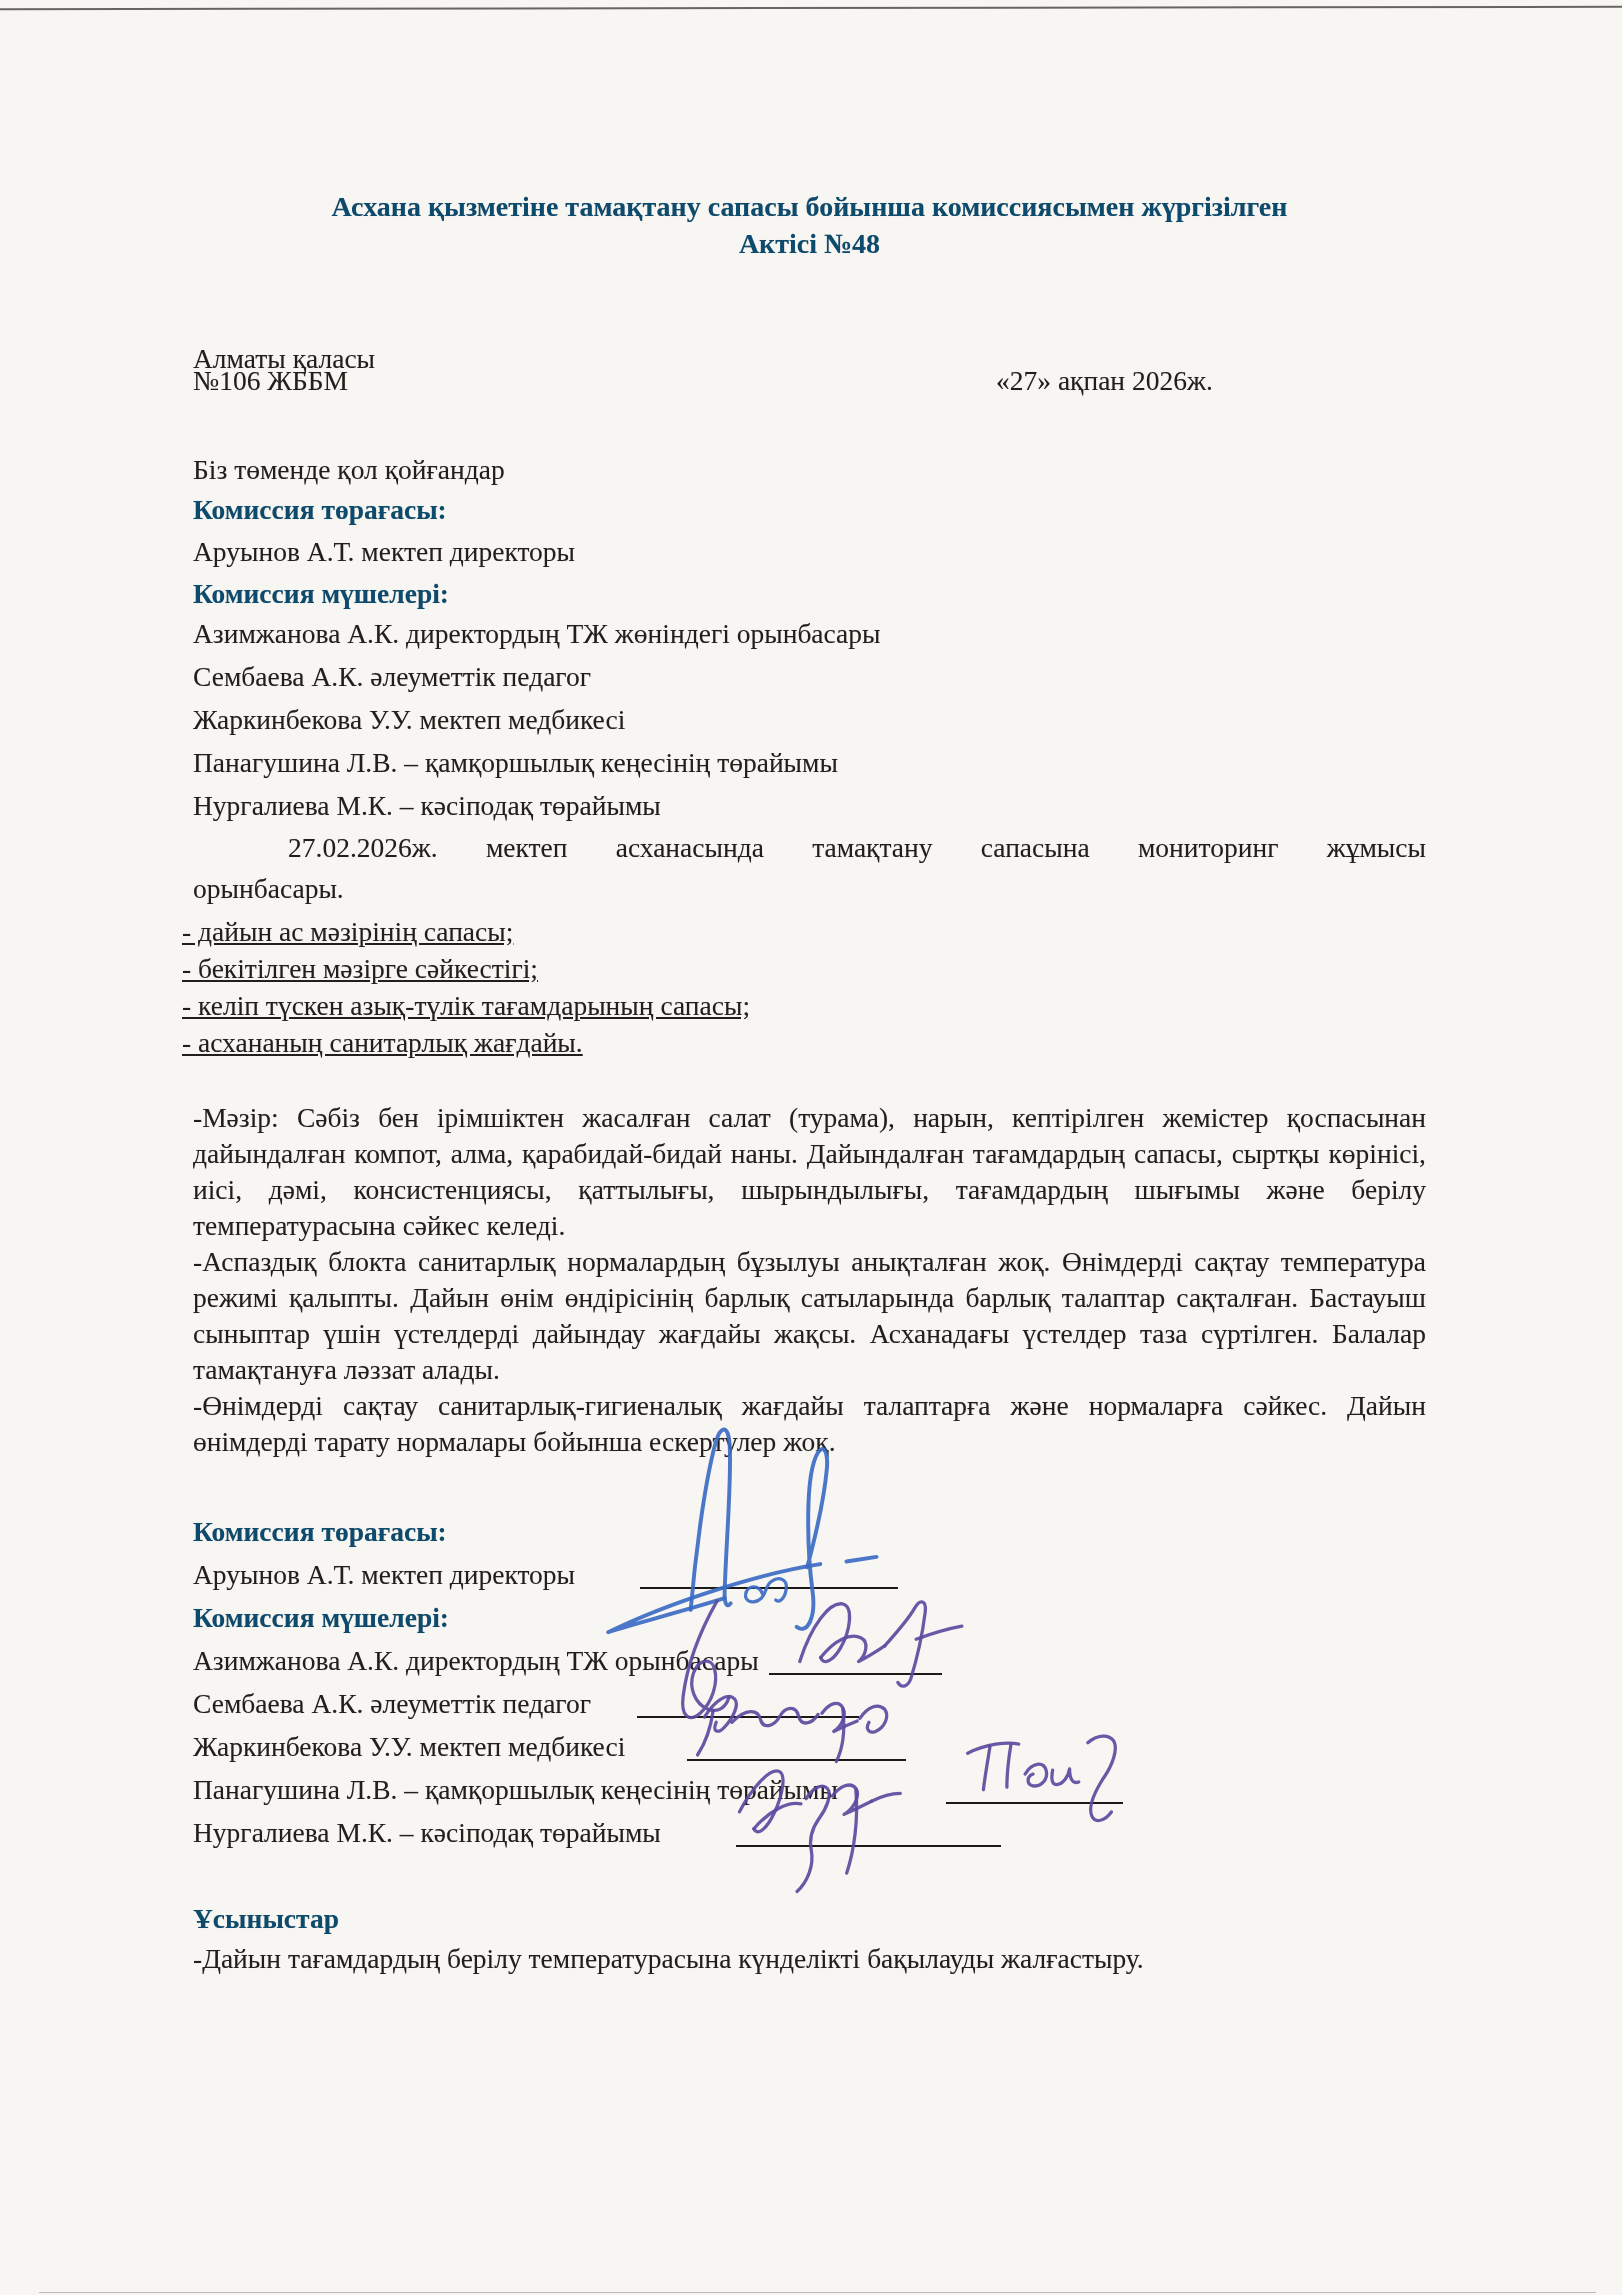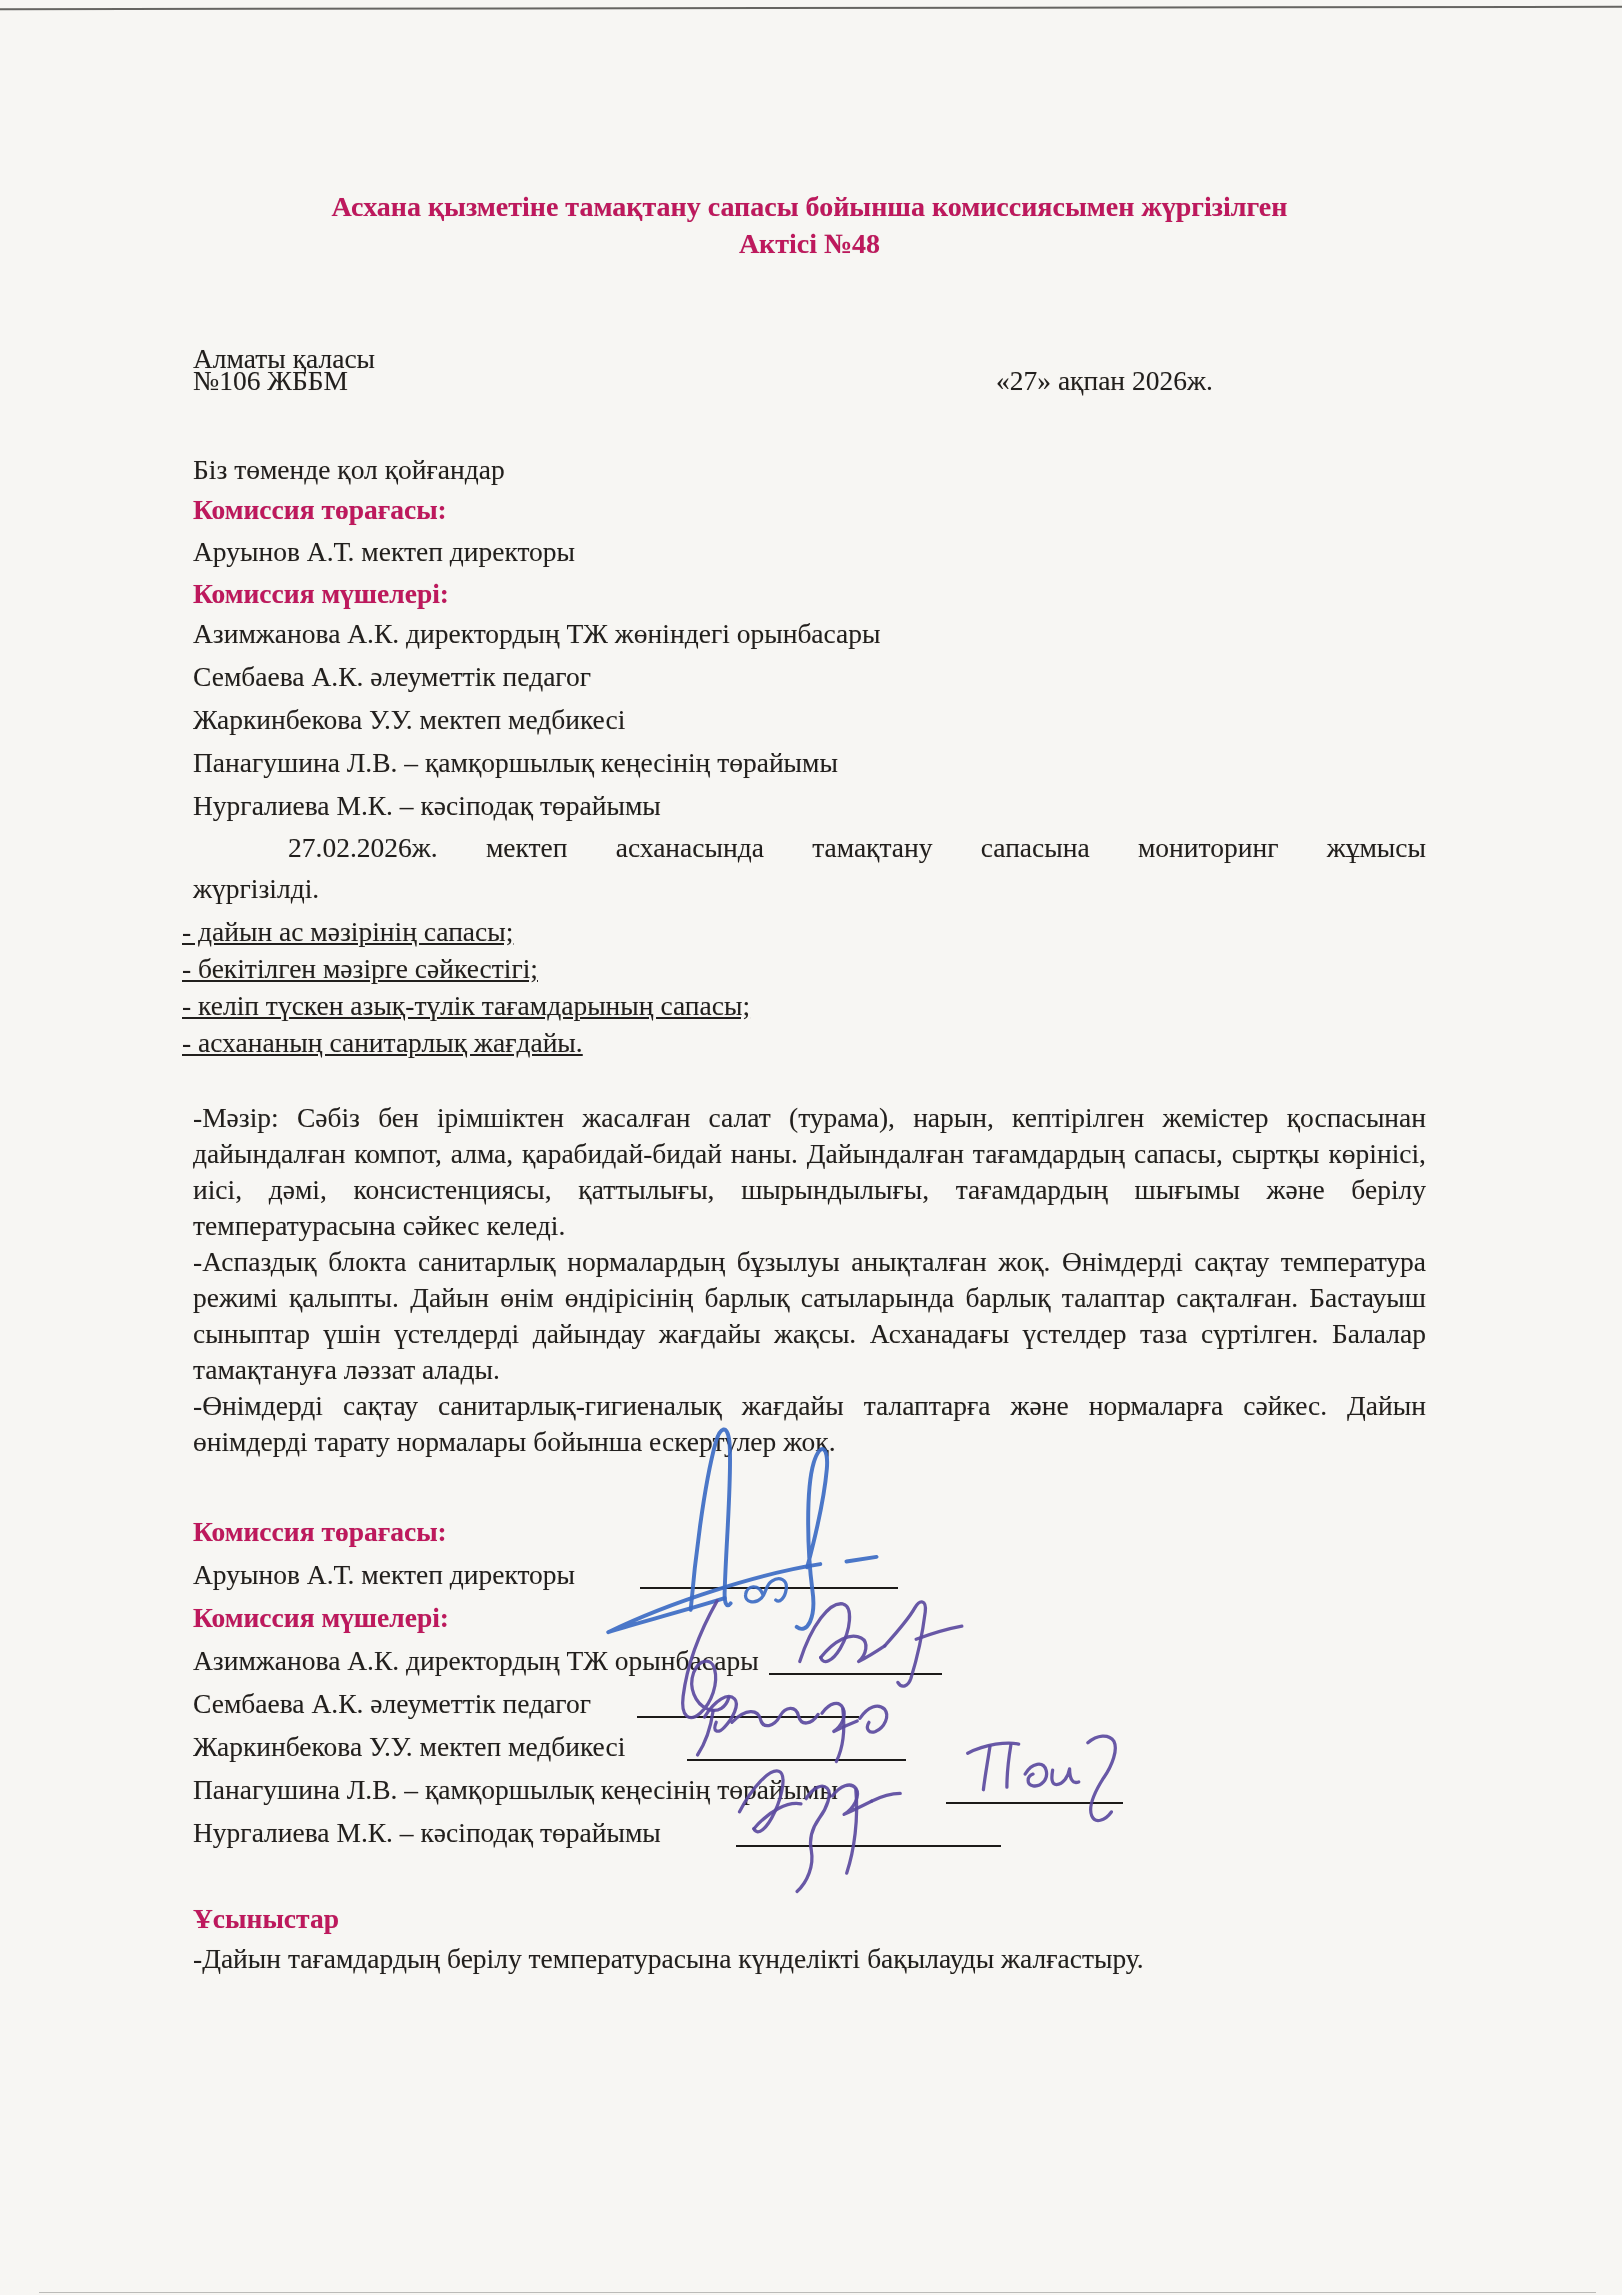--- a/index.html
+++ b/index.html
@@ -7,21 +7,21 @@
     position:relative;
     width:1623px;height:2295px;
     background:#f7f6f3;
     font-family:"Liberation Serif","DejaVu Serif",serif;
     color:#211f1d;
     font-size:27.5px;
     overflow:hidden;
     text-shadow:0 0 0.7px rgba(70,45,25,.28);
   }
   .abs{position:absolute;left:193px;width:1233px;}
-  .b{font-weight:bold;color:#be185d;}
+  .b{font-weight:bold;color:#0c4a6e;}
   .center{text-align:center;}
   .title{font-size:28px;line-height:37px;}
   .lh56{line-height:37px;}
   .lh62{line-height:41px;}
   .lh66{line-height:43px;}
   .lh55{line-height:36px;}
   .lh57{line-height:37px;}
   .just{text-align:justify;}
   .just p{margin:0;}
   .indent-first{padding-left:95px;text-align:justify;text-align-last:justify;}
@@ -70,21 +70,21 @@
   <div class="abs lh66" style="top:612px;">
     <div>Азимжанова А.К. директордың ТЖ жөніндегі орынбасары</div>
     <div>Сембаева А.К. әлеуметтік педагог</div>
     <div>Жаркинбекова У.У. мектеп медбикесі</div>
     <div>Панагушина Л.В. – қамқоршылық кеңесінің төрайымы</div>
     <div>Нургалиева М.К. – кәсіподақ төрайымы</div>
   </div>
 
   <div class="abs lh62" style="top:827px;">
     <div class="indent-first">27.02.2026ж. мектеп асханасында тамақтану сапасына мониторинг жұмысы</div>
-    <div>жүргізілді.</div>
+    <div>орынбасары.</div>
   </div>
 
   <div class="abs lh57 checklist" style="top:913px;">
     <div>- дайын ас мәзірінің сапасы;</div>
     <div>- бекітілген мәзірге сәйкестігі;</div>
     <div>- келіп түскен азық-түлік тағамдарының сапасы;</div>
     <div>- асхананың санитарлық жағдайы.</div>
   </div>
 
   <div class="abs lh55 just" style="top:1100px;">

